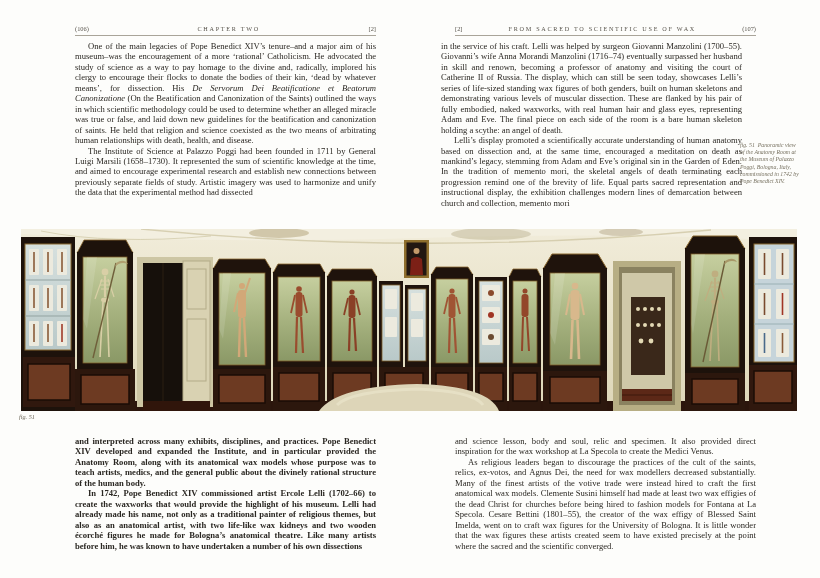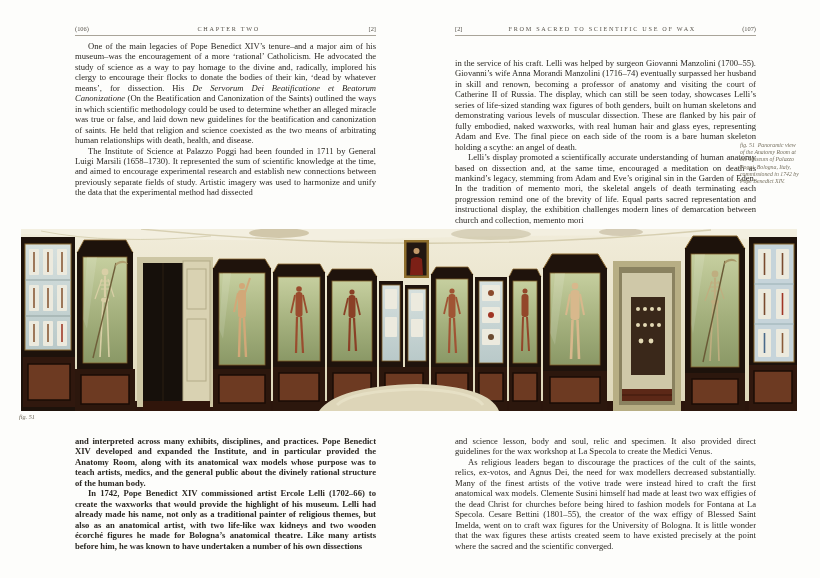--- a/index.html
+++ b/index.html
@@ -15,21 +15,21 @@
     border-bottom:1px solid #a9a499;padding-bottom:3px;
   }
   .running-head .rh-title{letter-spacing:1.7px;font-size:6.2px;}
   .rh-left{left:75px;top:25px;}
   .rh-right{left:455px;top:25px;}
   .text-block{
     position:absolute;width:301px;font-size:8.6px;line-height:10.45px;
     text-align:justify;overflow:hidden;
   }
   .tb-left-top{left:75px;top:41px;height:170px;}
-  .tb-right-top{left:455px;top:41px;height:170px;margin-top:17px;}
+  .tb-right-top{left:441px;top:41px;height:170px;}
   .tb-left-bottom{left:75px;top:436px;height:120px;font-weight:bold;}
   .tb-right-bottom{left:455px;top:436px;height:120px;}
   .text-block p{margin:0;}
   .text-block p.indent{text-indent:13px;}
   .margin-caption{
     position:absolute;left:740px;top:142px;width:60px;
     font-size:5.8px;line-height:7.2px;font-style:italic;color:#76705f;
     text-align:left;
   }
   .photo{
@@ -370,17 +370,17 @@
   </div>
 
   <span class="fig-label">fig. 51</span>
 
   <div class="text-block tb-left-bottom">
     <p><span>and interpreted across many exhibits, disciplines, and practices. Pope Benedict XIV developed and expanded the Institute, and in particular provided the Anatomy Room, along with its anatomical wax models whose purpose was to teach artists, medics, and the general public about the divinely rational structure of the human body.</span></p>
     <p class="indent"><span>In 1742, Pope Benedict XIV commissioned artist Ercole Lelli (1702–66) to create the waxworks that would provide the highlight of his museum. Lelli had already made his name, not only as a traditional painter of religious themes, but also as an anatomical artist, with two life-like wax kidneys and two wooden écorché figures he made for Bologna’s anatomical theatre. Like many artists before him, he was known to have undertaken a number of his own dissections</span></p>
   </div>
 
   <div class="text-block tb-right-bottom">
-    <p><span>and science lesson, body and soul, relic and specimen. It also provided direct guidelines for the wax workshop at La Specola to create the Medici Venus.</span></p>
+    <p><span>and science lesson, body and soul, relic and specimen. It also provided direct inspiration for the wax workshop at La Specola to create the Medici Venus.</span></p>
     <p class="indent"><span>As religious leaders began to discourage the practices of the cult of the saints, relics, ex-votos, and Agnus Dei, the need for wax modellers decreased substantially. Many of the finest artists of the votive trade were instead hired to craft the first anatomical wax models. Clemente Susini himself had made at least two wax effigies of the dead Christ for churches before being hired to fashion models for Fontana at La Specola. Cesare Bettini (1801–55), the creator of the wax effigy of Blessed Saint Imelda, went on to craft wax figures for the University of Bologna. It is little wonder that the wax figures these artists created seem to have existed precisely at the point where the sacred and the scientific converged.</span></p>
   </div>
 
 </div>
 
 </body></html>

